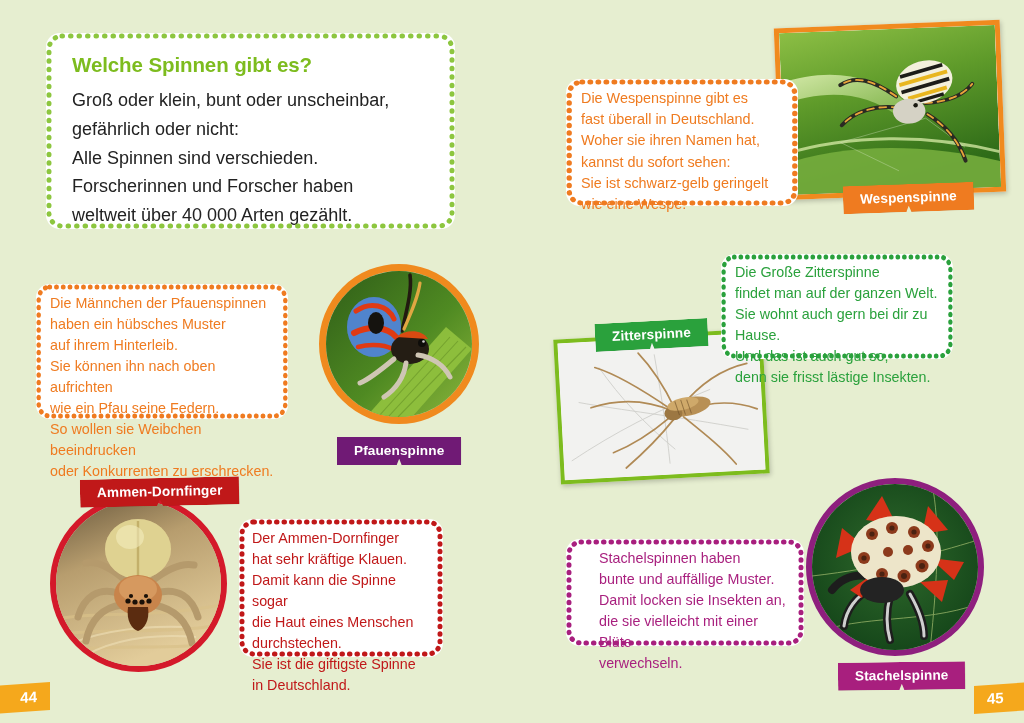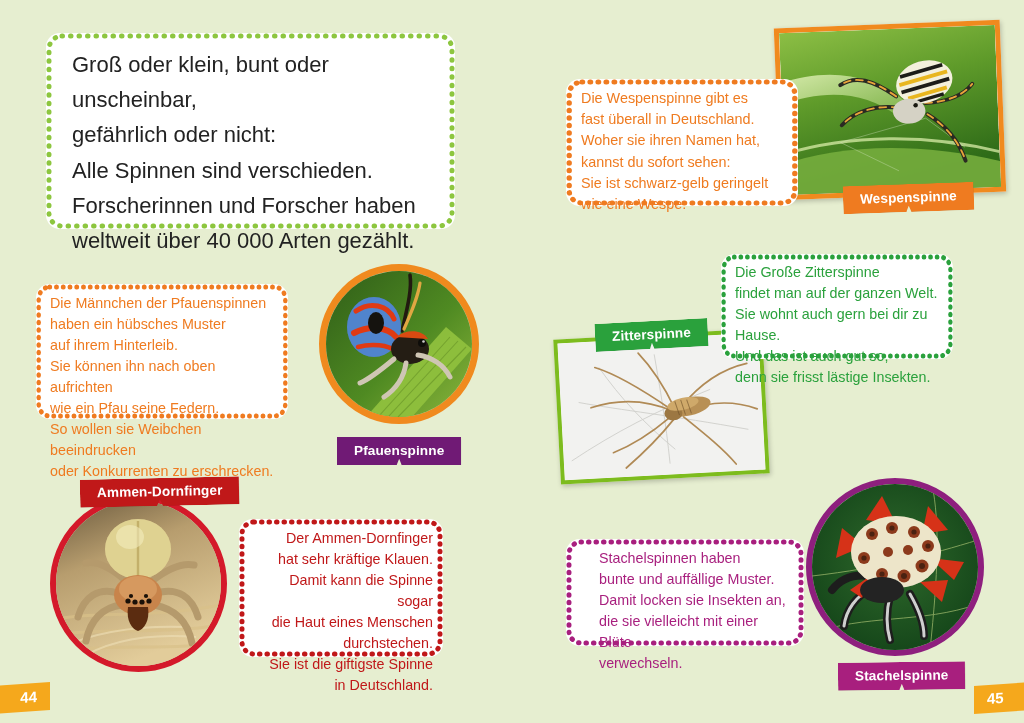--- a/index.html
+++ b/index.html
@@ -50,21 +50,21 @@
   #intro-box .hd {
     color: #7dbc1e;
     font-size: 20.5px;
     font-weight: bold;
     letter-spacing: -0.1px;
     margin: 6px 0 9px 0;
     display: block;
   }
   #intro-box .txt {
     color: #222222;
-    font-size: 22px;
+    font-size: 18px;
     line-height: 1.60;
   }
   
   #wespe-text {
     left: 566px; top: 79px; width: 232px; height: 127px;
     padding: 9px 12px 9px 15px;
   }
   #wespe-text .txt { color: #ef7b20; font-size: 14.4px; }
 
   #pfauen-text {
@@ -76,21 +76,21 @@
   #zitter-text {
     left: 721px; top: 254px; width: 232px; height: 105px;
     padding: 8px 12px 8px 14px;
   }
   #zitter-text .txt { color: #2aa13c; font-size: 14.3px; }
 
   #ammen-text {
     left: 239px; top: 519px; width: 204px; height: 138px;
     padding: 9px 10px 9px 13px;
   }
-  #ammen-text .txt { color: #c01819; font-size: 14.3px; text-align: right; }
+  #ammen-text .txt { color: #c01819; font-size: 14.3px; }
 
   #stachel-text {
     left: 566px; top: 539px; width: 238px; height: 107px;
     padding: 9px 12px 9px 15px;
   }
   #stachel-text .txt { color: #a81f7e; font-size: 14.3px; margin-left: 18px; }
 
   
   .photo {
     position: absolute;
@@ -421,20 +421,21 @@
         </g>
         <ellipse cx="70" cy="106" rx="22" ry="13" fill="#232323"></ellipse>
       </svg>
     </div>
   </div>
 
   <div class="callout" id="intro-box">
     <svg class="dotborder" width="100%" height="100%" preserveAspectRatio="none" viewBox="0 0 409 196">
       <rect x="3" y="3" width="403" height="190" rx="13" ry="13" fill="none" stroke="#8dc63f" stroke-width="5" stroke-linecap="round" stroke-dasharray="0.5 8"></rect>
     </svg>
+    <span class="hd">Welche Spinnen gibt es?</span>
     <span class="txt">Groß oder klein, bunt oder unscheinbar,
 gefährlich oder nicht:
 Alle Spinnen sind verschieden.
 Forscherinnen und Forscher haben
 weltweit über 40 000 Arten gezählt.</span>
   </div>
 
   <div class="callout" id="wespe-text">
     <svg class="dotborder" width="100%" height="100%" preserveAspectRatio="none" viewBox="0 0 217 127">
       <rect x="3" y="3" width="211" height="121" rx="12" ry="12" fill="none" stroke="#ef7b20" stroke-width="5" stroke-linecap="round" stroke-dasharray="0.5 7"></rect>

